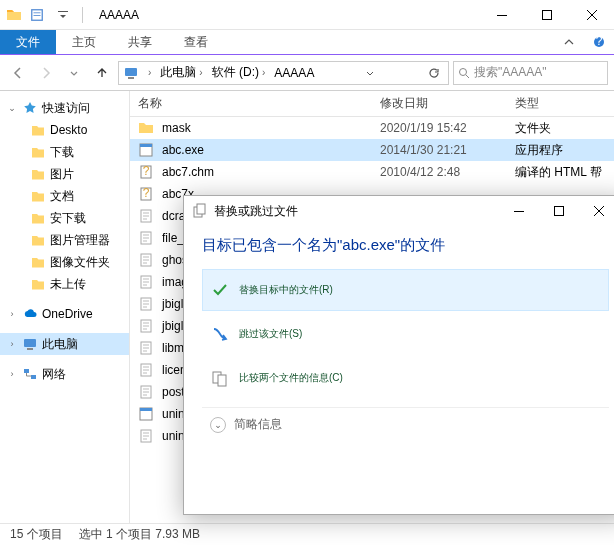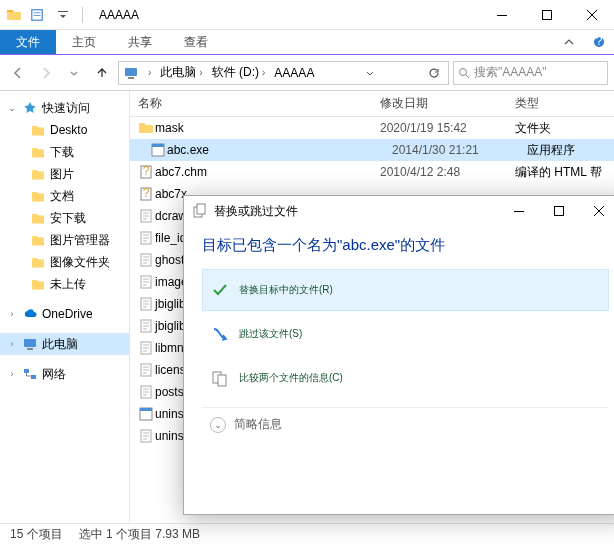--- a/index.html
+++ b/index.html
@@ -41,22 +41,22 @@
 .tree-item .ico { width: 16px; height: 16px; display: flex; align-items: center; justify-content: center; }
 .tree-item .label { white-space: nowrap; }
 
 .filepane { flex: 1; display: flex; flex-direction: column; }
 .columns { display: flex; height: 26px; align-items: center; border-bottom: 1px solid #e5e5e5; color: #444; }
 .col-name { width: 250px; padding-left: 8px; }
 .col-date { width: 135px; }
 .col-type { flex: 1; }
 .filelist { flex: 1; overflow: hidden; }
 .row { display: flex; align-items: center; height: 22px; }
-.row.selected { background: #cde8ff; padding-left: 12px; }
-.row .cell-name { width: 250px; display: flex; align-items: center; gap: 1px; padding-left: 8px; }
+.row.selected { background: #cde8ff; }
+.row .cell-name { width: 250px; display: flex; align-items: center; gap: 8px; padding-left: 8px; }
 .row .cell-date { width: 135px; color: #555; }
 .row .cell-type { flex: 1; color: #000000; white-space: nowrap; }
 .fico { width: 16px; height: 16px; display: flex; align-items: center; justify-content: center; }
 
 .statusbar { height: 22px; border-top: 1px solid #e5e5e5; display: flex; align-items: center; padding: 0 10px; gap: 16px; color: #444; }
 
 
 .dialog { position: absolute; left: 183px; top: 195px; width: 445px; height: 320px; background: #fff; box-shadow: 0 4px 24px rgba(0,0,0,0.3); border: 1px solid #aaa; display: flex; flex-direction: column; }
 .dlg-title { height: 30px; display: flex; align-items: center; padding: 0 8px; }
 .dlg-title .dico { width: 16px; height: 16px; margin-right: 6px; }

